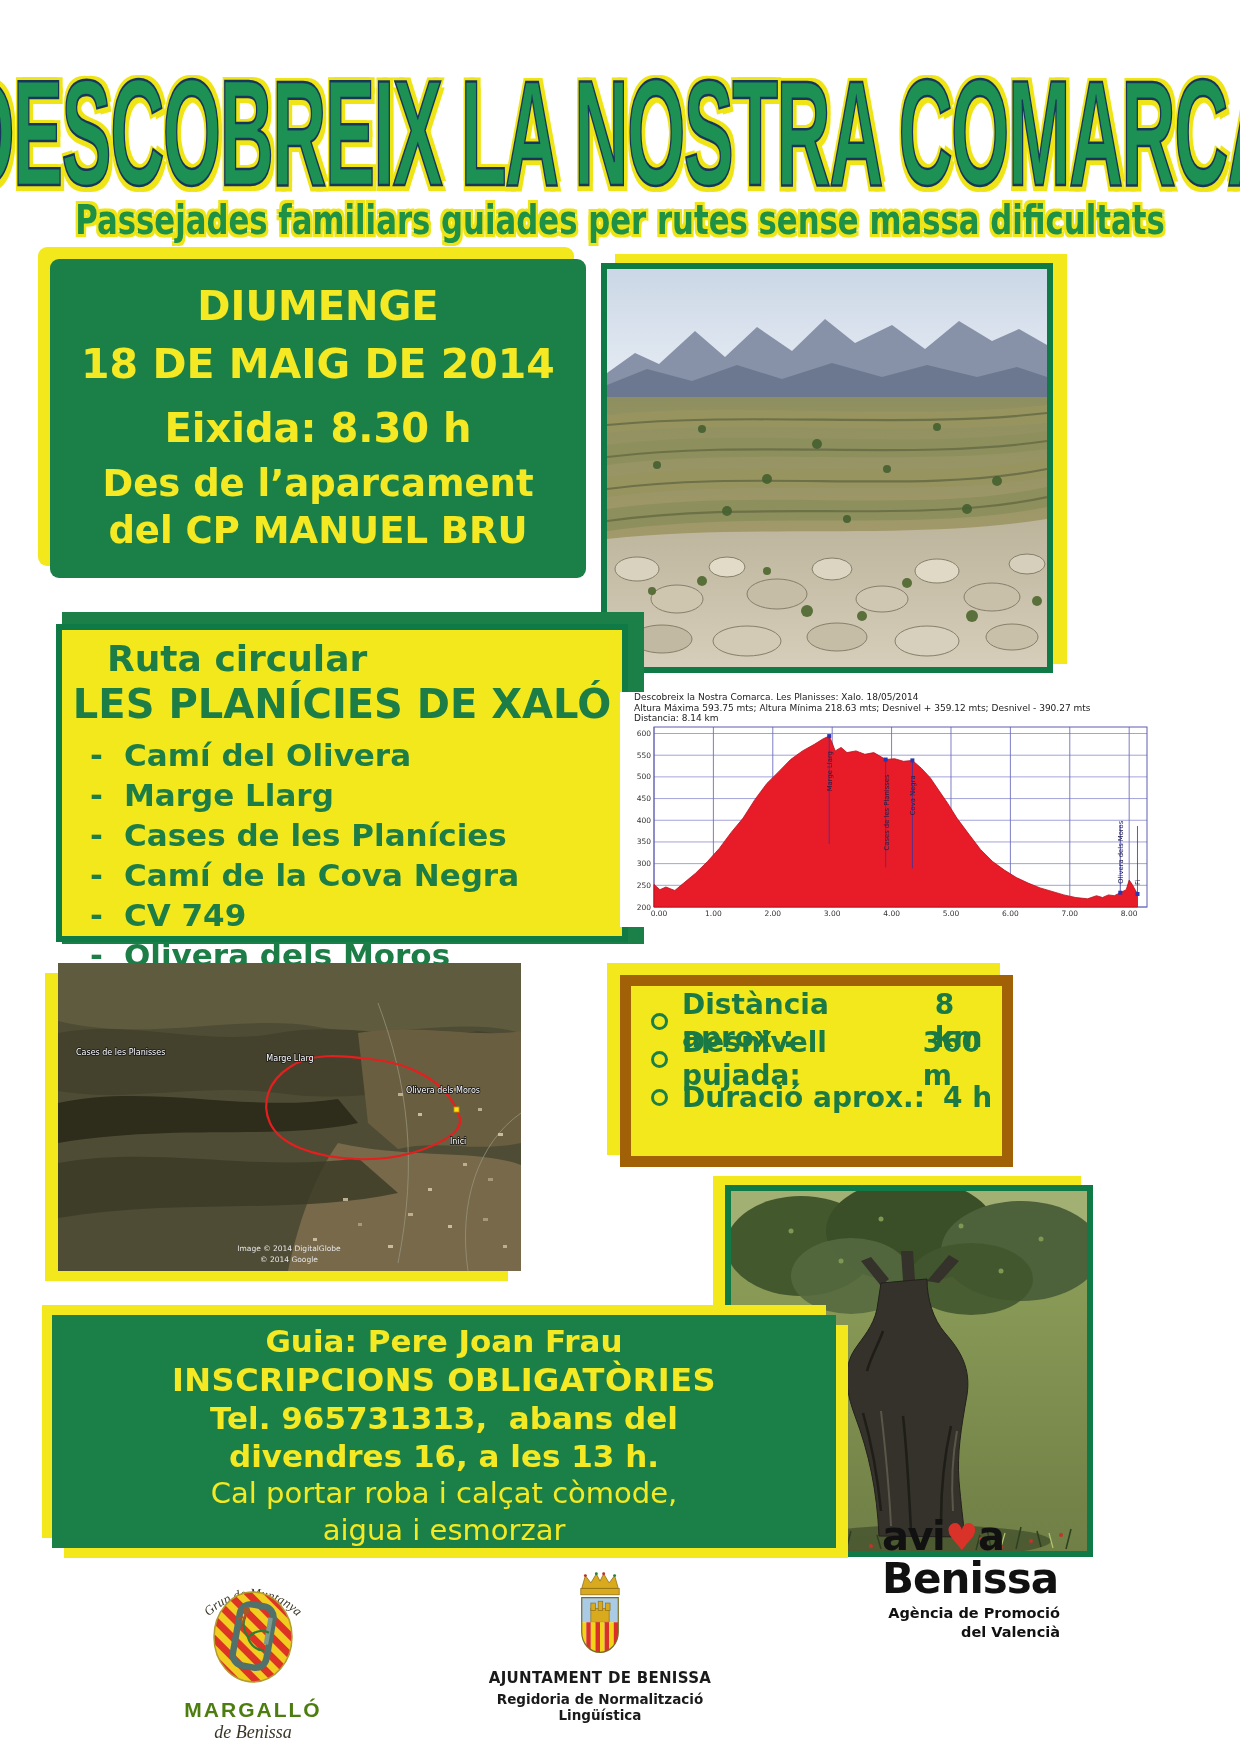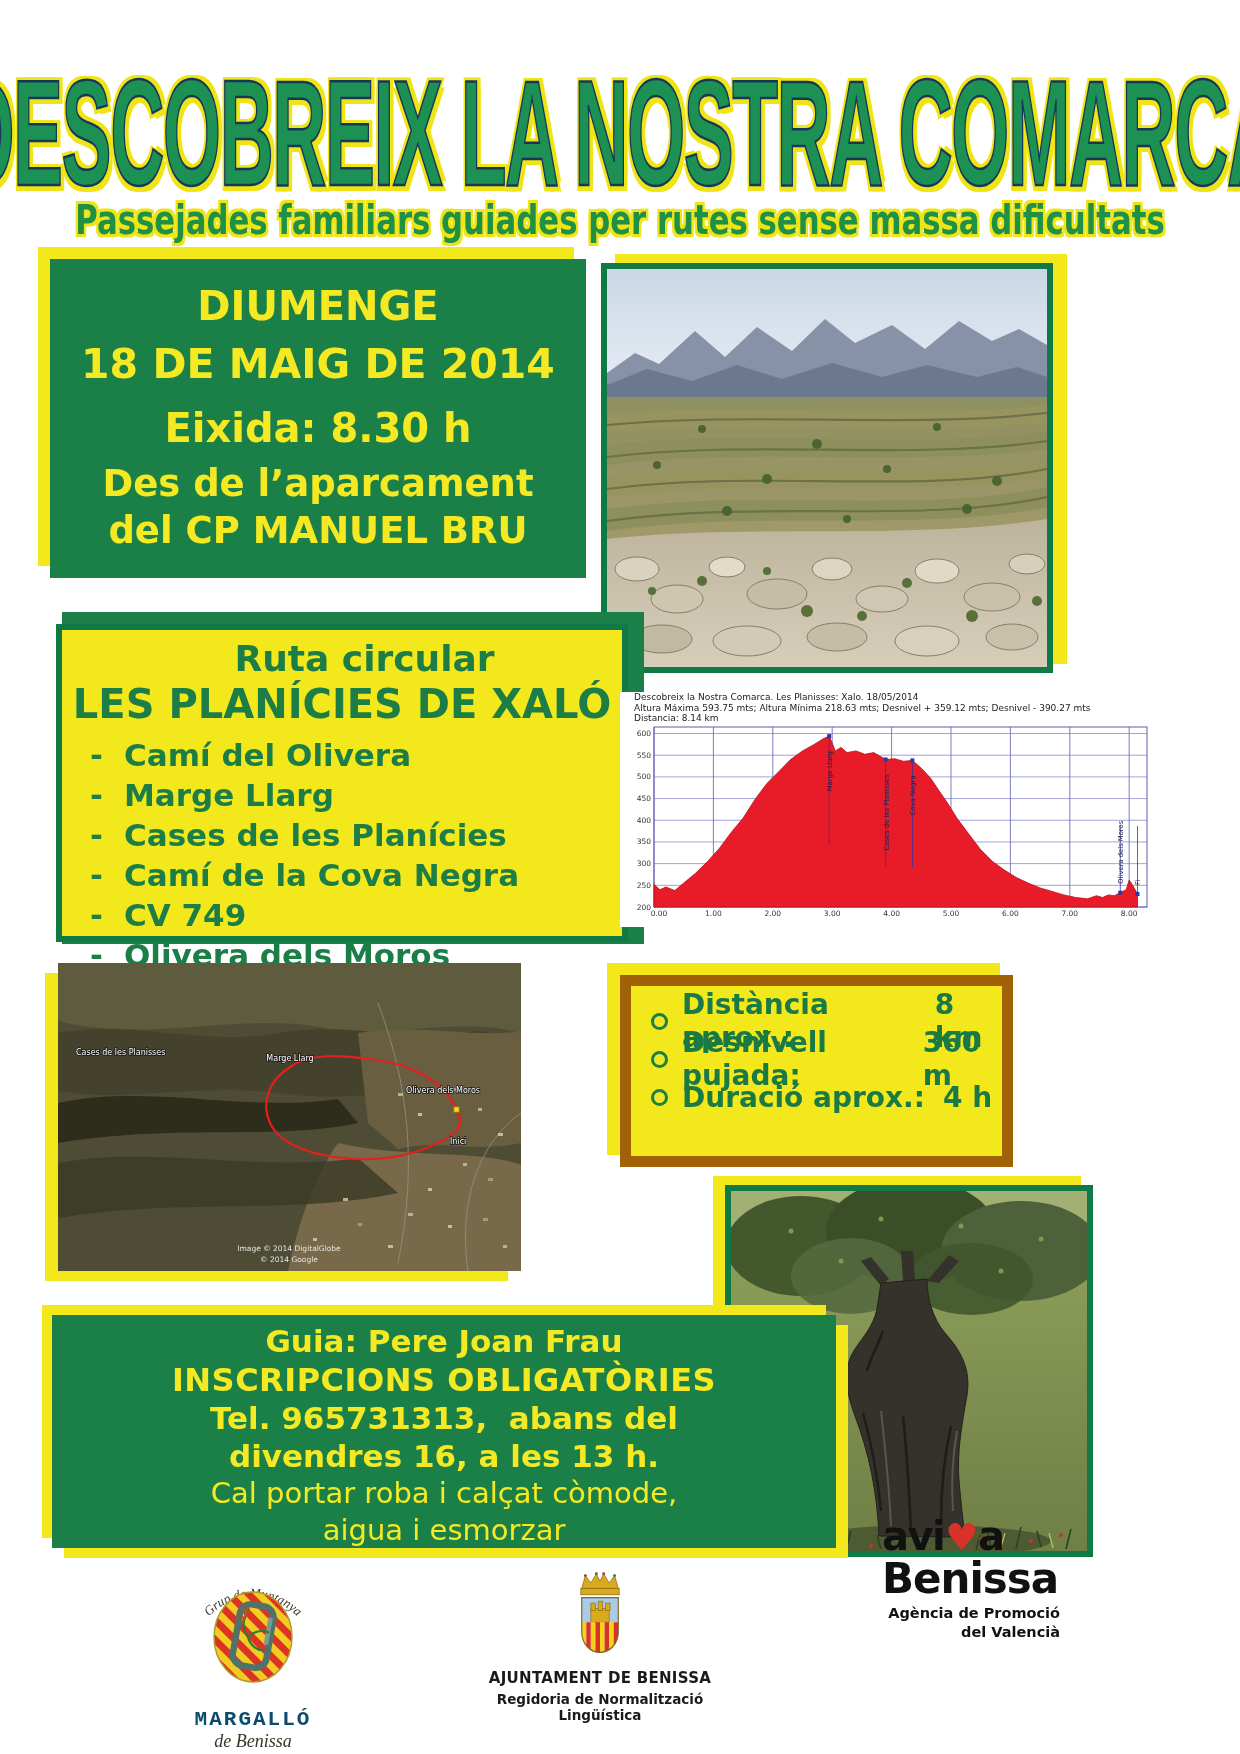--- a/index.html
+++ b/index.html
@@ -12,29 +12,29 @@
          color:#1d9154;-webkit-text-stroke:2.5px #16365c;
          text-shadow:8px 6px 0 #efe415,-4px -4px 0 #efe415,-4px 6px 0 #efe415,8px -4px 0 #efe415;}
   .subtitle{position:absolute;top:198px;left:50%;transform:translateX(-50%) scaleX(.75);
          transform-origin:center top;white-space:nowrap;
          font:bold 41px/1.1 "DejaVu Sans",sans-serif;color:#1f9146;
          text-shadow:3px 3px 0 #efe415,-3px -3px 0 #efe415,-3px 3px 0 #efe415,3px -3px 0 #efe415;}
   
   .event-box{position:absolute;left:50px;top:259px;width:536px;height:319px;box-sizing:border-box;
          background:#1a8048;box-shadow:-12px -12px 0 #f3e81b;padding:24px 0;
          display:flex;flex-direction:column;justify-content:space-between;align-items:center;
-         text-align:center;color:#f5e923;}
+         text-align:center;color:#f5e923;border-radius:9px;}
   .ev-l1{font-size:40px;font-weight:bold;}
   .ev-l2{font-size:41px;font-weight:bold;}
   .ev-l3{font-size:40px;font-weight:bold;margin-top:6px;}
   .ev-l4{font-size:37px;font-weight:bold;line-height:1.25;}
   .route-backdrop{position:absolute;left:62px;top:612px;width:582px;height:332px;background:#1a8048;}
   .route-box{position:absolute;left:56px;top:624px;width:572px;height:318px;box-sizing:border-box;
          background:#f3e81b;border:6px solid #0f7a45;padding:8px 0 0 0;color:#1c7d47;}
-  .route-type{font-size:36px;font-weight:bold;text-align:center;padding-left:45px;}
+  .route-type{font-size:36px;font-weight:bold;padding-left:45px;}
   .route-name{font-size:40px;font-weight:bold;text-align:center;margin-top:2px;letter-spacing:0;}
   .route-list{margin-top:8px;padding-left:28px;}
   .route-item{font-size:31px;font-weight:bold;line-height:40px;display:flex;}
   .route-item .dash{width:34px;flex:none;}
   
   .chart{position:absolute;left:620px;top:692px;width:540px;height:235px;background:#fff;}
   .chart-head{font:9px/1.18 "DejaVu Sans",sans-serif;color:#222;margin-left:14px;white-space:nowrap;}
   
   .map{position:absolute;left:58px;top:963px;width:463px;height:308px;
        box-shadow:-13px 10px 0 #f3e81b;overflow:hidden;}
@@ -53,22 +53,22 @@
   
   .guide-box{position:absolute;left:52px;top:1315px;width:784px;height:233px;box-sizing:border-box;
        background:#1a8048;box-shadow:-10px -10px 0 #f3e81b,12px 10px 0 #f3e81b;
        padding:8px 8px;text-align:center;color:#f5e923;}
   .g-l{white-space:pre-wrap;}
   .g-b31{font-size:31px;font-weight:bold;line-height:1.22;}
   .g-b33{font-size:32px;font-weight:bold;line-height:1.22;letter-spacing:.5px;}
   .g-n29{font-size:29px;line-height:1.25;}
   
   .margallo{position:absolute;left:170px;top:1560px;width:166px;text-align:center;}
-  .margallo-name{font-family:Liberation Mono, monospace;font-weight:600;font-size:21px;
-       letter-spacing:2px;color:#0c4a6e;margin-top:20px;}
+  .margallo-name{font-family:Liberation Sans, sans-serif;font-weight:600;font-size:21px;
+       letter-spacing:2px;color:#4d7c0f;margin-top:10px;}
   .margallo-sub{font-family:"Liberation Serif",serif;font-style:italic;font-size:18px;color:#3a3526;}
   .ajuntament{position:absolute;left:460px;top:1568px;width:280px;text-align:center;color:#1a1a1a;}
   .aj-l1{font-size:15px;font-weight:bold;margin-top:5px;letter-spacing:.3px;}
   .aj-l2{font-size:13.5px;font-weight:600;margin-top:4px;}
   .aviva{position:absolute;left:882px;top:1516px;width:218px;color:#111;}
   .av-line1{display:flex;align-items:baseline;font-weight:bold;font-size:40px;letter-spacing:-1.5px;line-height:1;}
   .av-heart{color:#d93228;font-size:37px;margin:0 1px;}
   .av-name{font-weight:bold;font-size:42px;letter-spacing:-1px;line-height:1;margin-top:2px;}
   .av-sub{width:100%;box-sizing:border-box;text-align:right;padding-right:40px;
        font-size:14.5px;font-weight:bold;line-height:1.3;margin-top:4px;}

